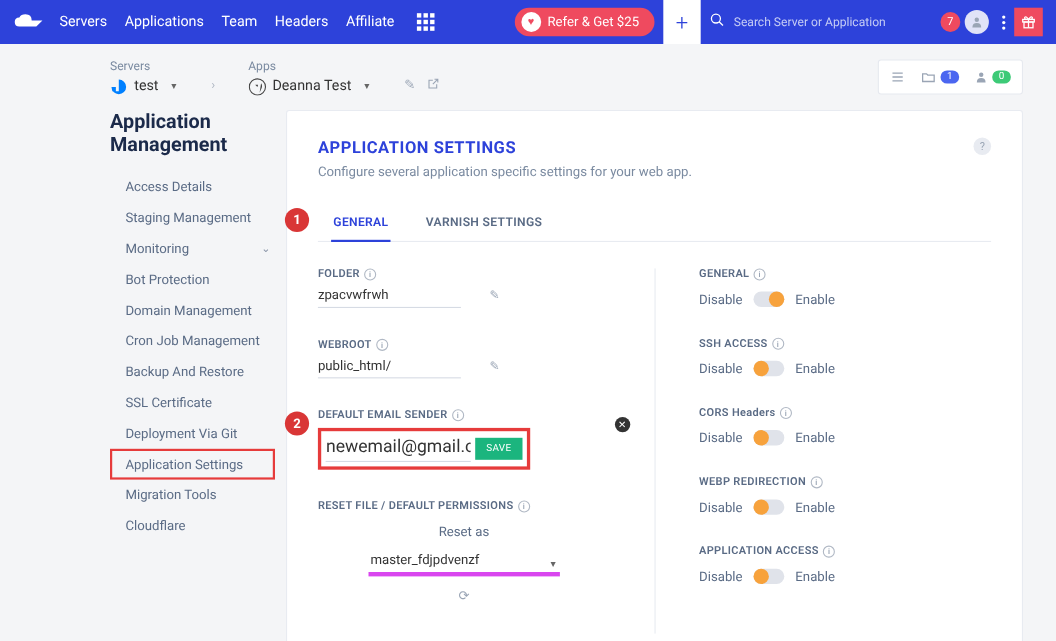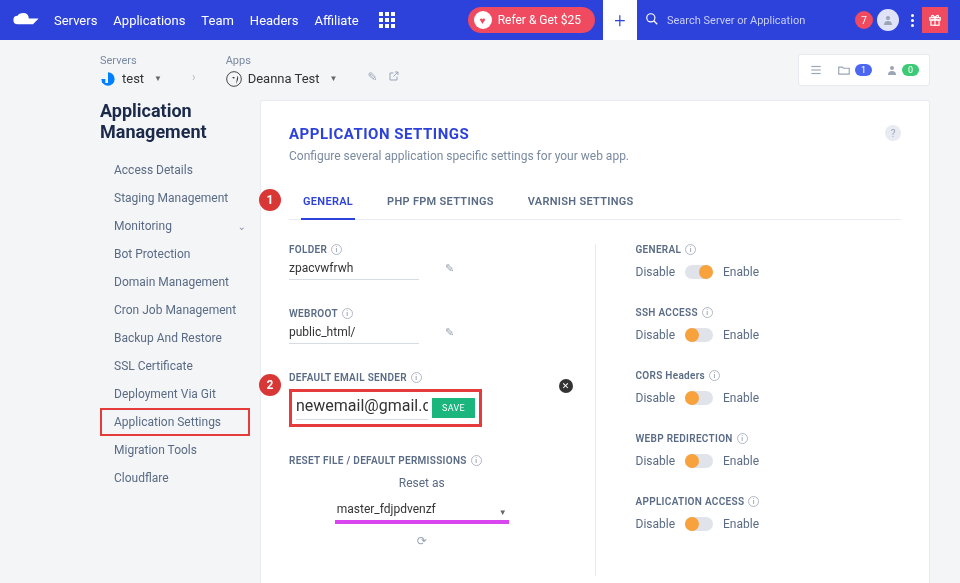--- a/index.html
+++ b/index.html
@@ -236,21 +236,20 @@
   </div>
 
   <div class="panel">
     <span class="help-icon">?</span>
     <div class="panel-title">APPLICATION SETTINGS</div>
     <div class="panel-sub">Configure several application specific settings for your web app.</div>
 
     <div class="tabs callout-wrap">
       <span class="callout callout1">1</span>
       <div class="tab active">GENERAL</div>
-      <div class="tab">PHP FPM SETTINGS</div>
       <div class="tab">VARNISH SETTINGS</div>
     </div>
 
     <div class="content-cols">
       <div class="col">
         <div class="field-group">
           <div class="field-label">
             <span>FOLDER</span>
             <span class="info-icon">i</span>
           </div>

